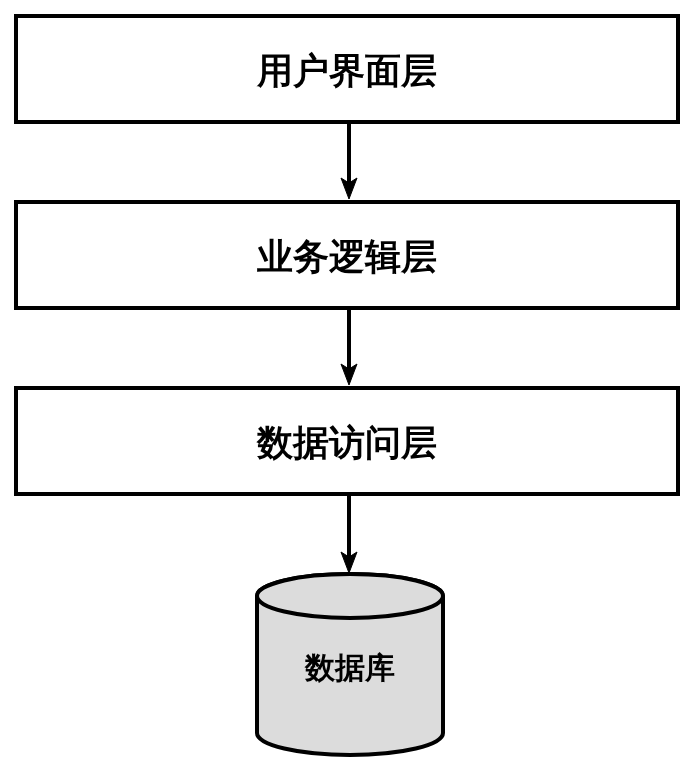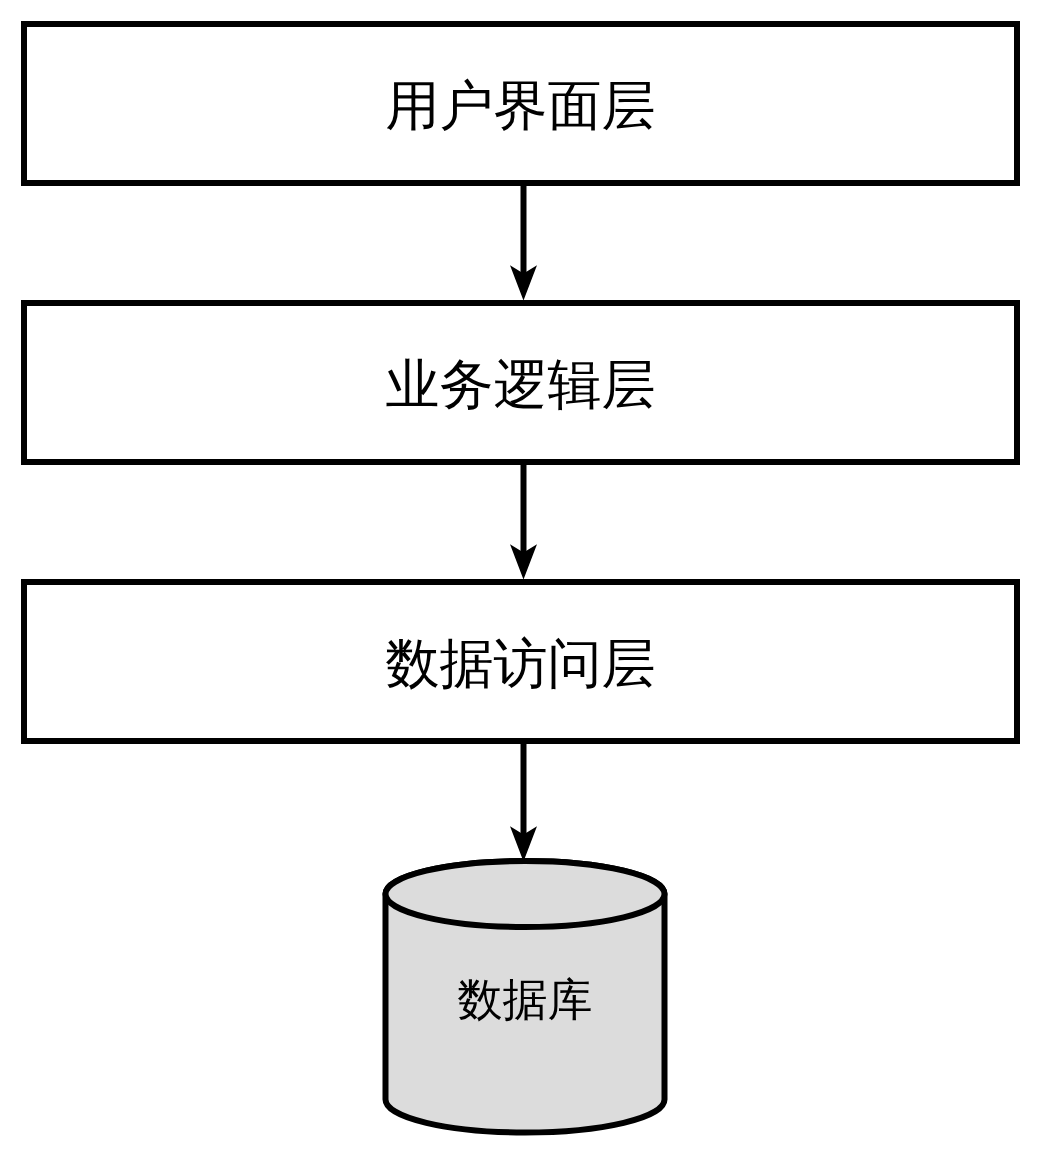--- a/index.html
+++ b/index.html
@@ -9,20 +9,21 @@
   }
   body {
     font-family: "Liberation Sans", "DejaVu Sans", sans-serif;
   }
   #diagram-canvas {
     position: relative;
     width: 694px;
     height: 768px;
     background: #ffffff;
     overflow: hidden;
+    font-weight: bold;
   }
   #diagram-canvas svg {
     position: absolute;
     top: 0;
     left: 0;
     display: block;
   }
   .node-box {
     fill: #ffffff;
     stroke: #000000;

